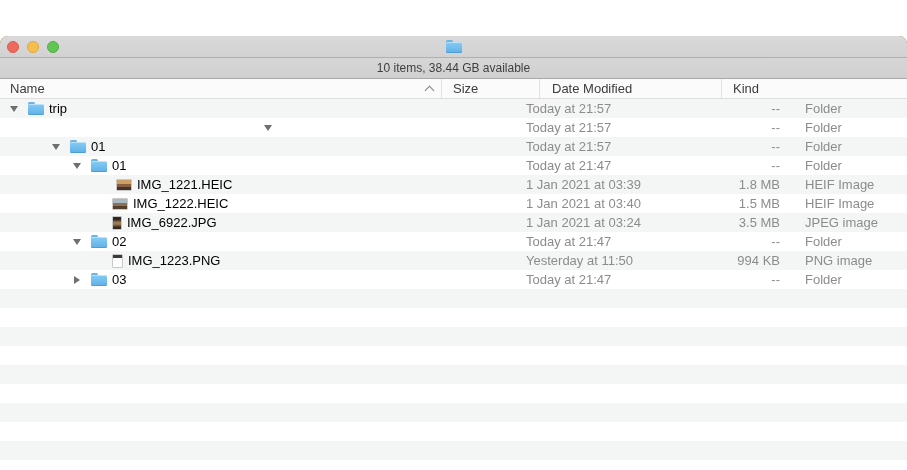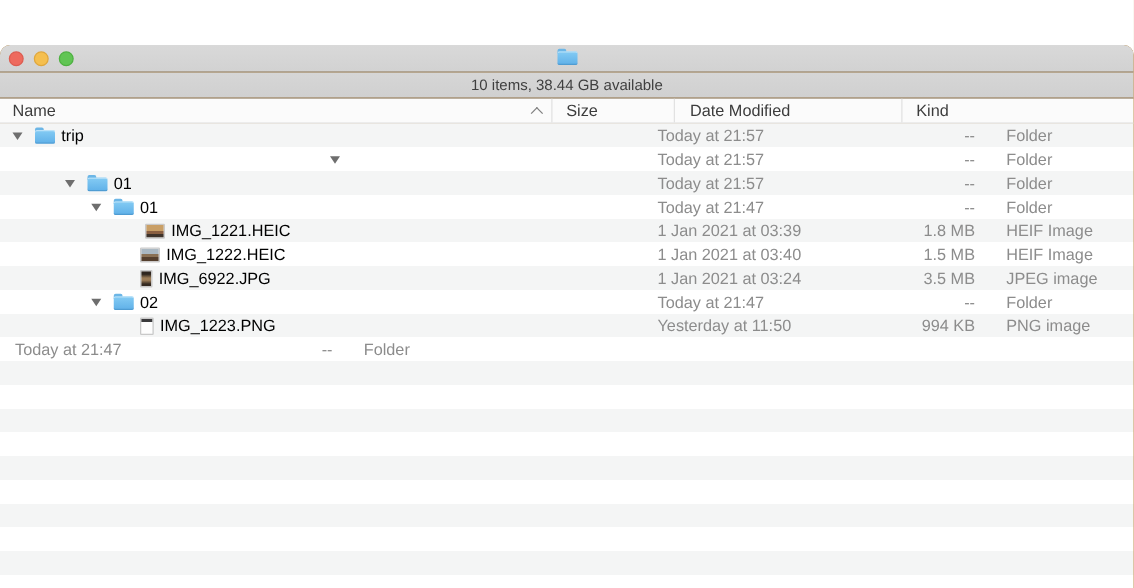--- a/index.html
+++ b/index.html
@@ -213,19 +213,26 @@
     <div class="cell-name" style="padding-left: 92px;">
       <span class="disclosure"></span>
       <span class="icon i-png thumb"></span>
       <span class="label">IMG_1223.PNG</span>
     </div>
     <div class="cell-date">Yesterday at 11:50</div>
     <div class="cell-size">994 KB</div>
     <div class="cell-kind">PNG image</div>
   </div>
       <div class="row">
+    <div class="cell-name" style="padding-left: 71px;">
+      <span class="disclosure">
+            <span class="tri-closed"></span>
+          </span>
+      <span class="icon i-folder folder"></span>
+      <span class="label">03</span>
+    </div>
     <div class="cell-date">Today at 21:47</div>
     <div class="cell-size">--</div>
     <div class="cell-kind">Folder</div>
   </div>
     </div>
 
 </div>
 
 </body></html>

